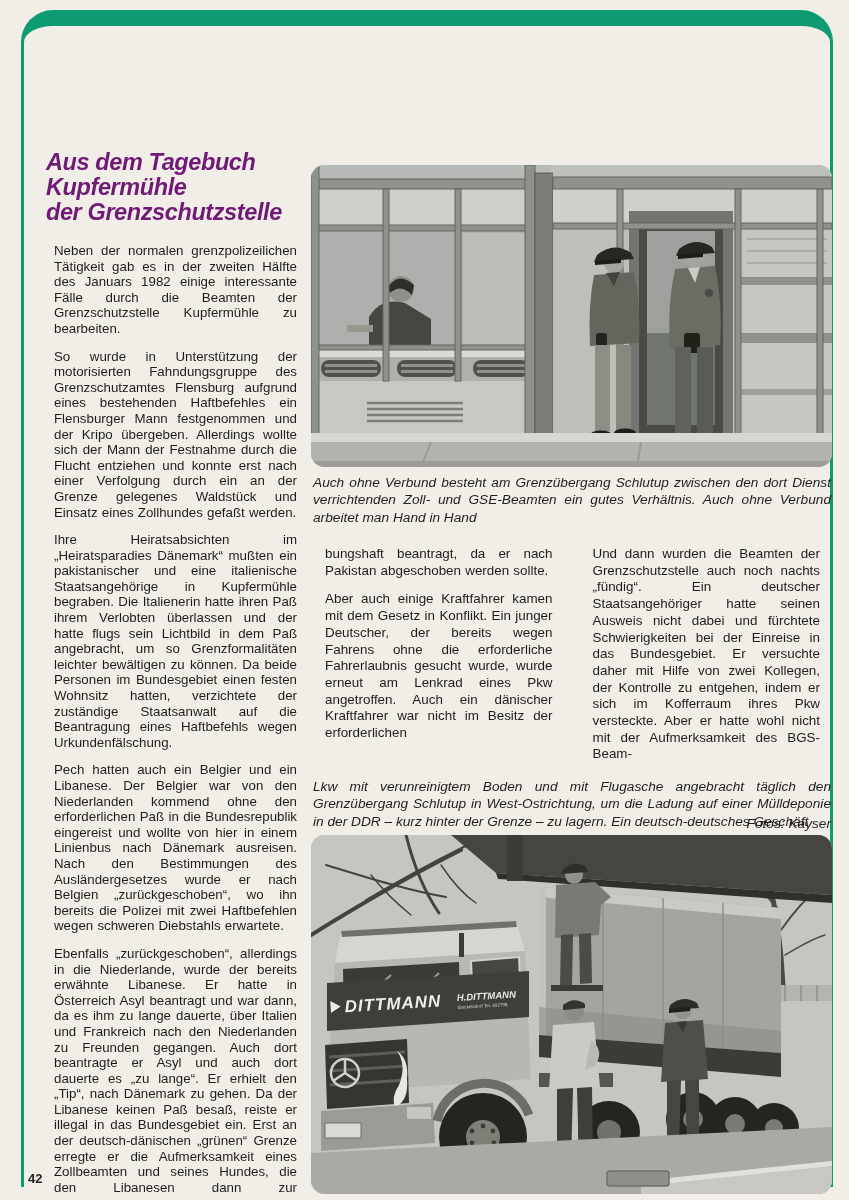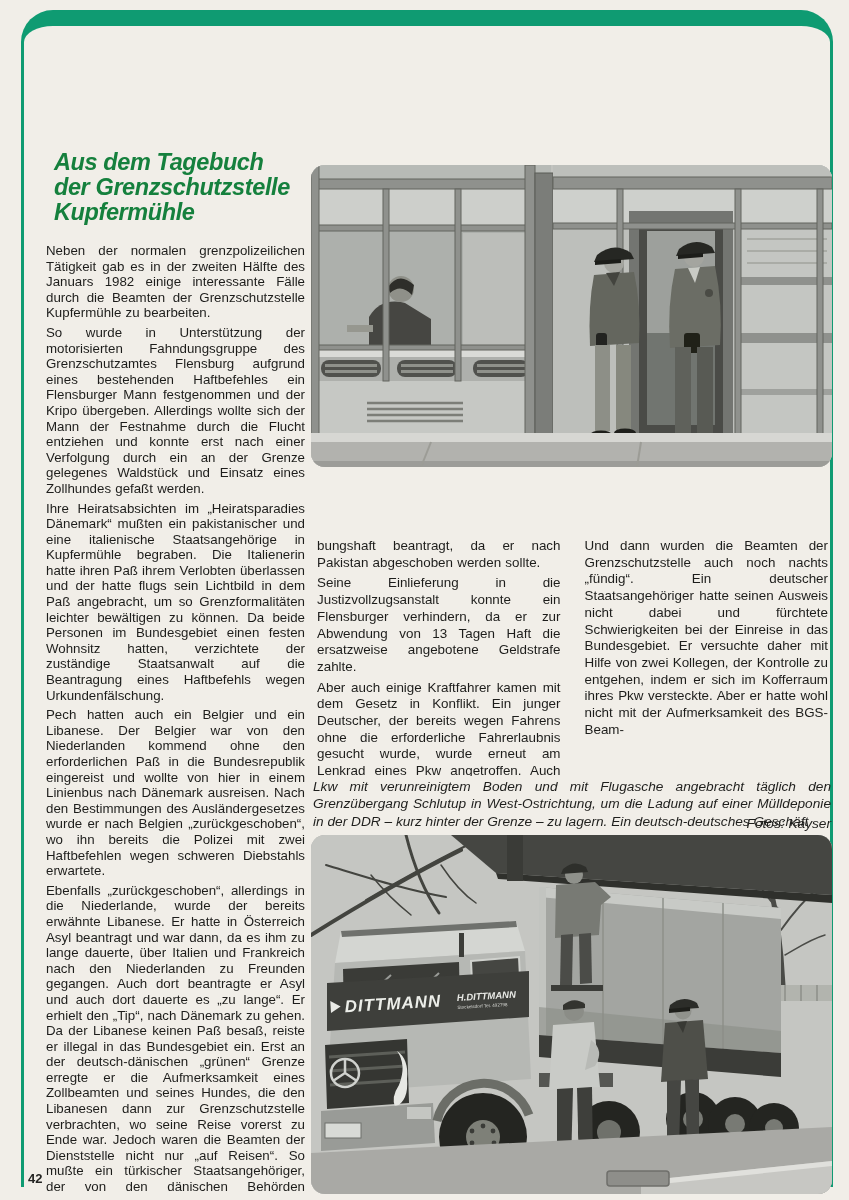--- a/index.html
+++ b/index.html
@@ -11,25 +11,25 @@
   }
   .frame{
     position:absolute; left:21px; right:16px; top:10px; bottom:13px;
     border:solid #0f9b72; border-width:16px 3px 0 3px;
     border-radius:32px 32px 0 0;
     pointer-events:none;
   }
   .col1{ position:absolute; left:42px; top:150px; width:267px; height:1046px; overflow:hidden;}
   .title{
     font-size:23.5px; line-height:25px; font-weight:700; font-style:italic;
-    letter-spacing:-0.4px; color:#15803d; margin:0 0 18px 12px;
+    letter-spacing:-0.4px; color:#701a75; margin:0 0 18px 4px;
   }
   .title div{white-space:nowrap;}
   .body p{
-    margin:4px; font-size:13.3px; line-height:15.6px; text-align:justify;
+    margin:12px; font-size:13.3px; line-height:15.6px; text-align:justify;
     hyphens:auto; -webkit-hyphens:auto; word-spacing:0.5px;
   }
   .cols{ position:absolute; left:313px; top:534px; width:519px; display:flex; gap:16px;justify-content:flex-end;}
   .cols .c{ width:252px; height:242px; overflow:hidden;}
   .cols .body p{ font-size:13.4px; line-height:16.7px;}
   .photo{
     position:absolute; border-radius:14px; overflow:hidden;
     background:#c4c5c1; box-shadow:0 0 0 1px rgba(120,120,115,0.25) inset;
   }
   .photo1{ left:311px; top:165px; width:521px; height:302px;}
@@ -50,22 +50,22 @@
 </style>
 </head>
 <body>
 
 <div class="page">
   <div class="frame"></div>
 
   <div class="col1">
     <h1 class="title">
       <div>Aus dem Tagebuch</div>
+      <div>Kupfermühle</div>
       <div>der Grenzschutzstelle</div>
-      <div>Kupfermühle</div>
     </h1>
     <div class="body">
       <p>Neben der normalen grenzpolizeilichen Tätigkeit gab es in der zweiten Hälfte des Januars 1982 einige interessante Fälle durch die Beamten der Grenzschutzstelle Kupfermühle zu bearbeiten.</p>
       <p>So wurde in Unterstützung der motorisierten Fahndungsgruppe des Grenzschutzamtes Flensburg aufgrund eines bestehenden Haftbefehles ein Flensburger Mann festgenommen und der Kripo übergeben. Allerdings wollte sich der Mann der Festnahme durch die Flucht entziehen und konnte erst nach einer Verfolgung durch ein an der Grenze gelegenes Waldstück und Einsatz eines Zollhundes gefaßt werden.</p>
       <p>Ihre Heiratsabsichten im „Heiratsparadies Dänemark“ mußten ein pakistanischer und eine italienische Staatsangehörige in Kupfermühle begraben. Die Italienerin hatte ihren Paß ihrem Verlobten überlassen und der hatte flugs sein Lichtbild in dem Paß angebracht, um so Grenzformalitäten leichter bewältigen zu können. Da beide Personen im Bundesgebiet einen festen Wohnsitz hatten, verzichtete der zuständige Staatsanwalt auf die Beantragung eines Haftbefehls wegen Urkundenfälschung.</p>
       <p>Pech hatten auch ein Belgier und ein Libanese. Der Belgier war von den Niederlanden kommend ohne den erforderlichen Paß in die Bundesrepublik eingereist und wollte von hier in einem Linienbus nach Dänemark ausreisen. Nach den Bestimmungen des Ausländergesetzes wurde er nach Belgien „zurückgeschoben“, wo ihn bereits die Polizei mit zwei Haftbefehlen wegen schweren Diebstahls erwartete.</p>
       <p>Ebenfalls „zurückgeschoben“, allerdings in die Niederlande, wurde der bereits erwähnte Libanese. Er hatte in Österreich Asyl beantragt und war dann, da es ihm zu lange dauerte, über Italien und Frankreich nach den Niederlanden zu Freunden gegangen. Auch dort beantragte er Asyl und auch dort dauerte es „zu lange“. Er erhielt den „Tip“, nach Dänemark zu gehen. Da der Libanese keinen Paß besaß, reiste er illegal in das Bundesgebiet ein. Erst an der deutsch-dänischen „grünen“ Grenze erregte er die Aufmerksamkeit eines Zollbeamten und seines Hundes, die den Libanesen dann zur Grenzschutzstelle verbrachten, wo seine Reise vorerst zu Ende war. Jedoch waren die Beamten der Dienststelle nicht nur „auf Reisen“. So mußte ein türkischer Staatsangehöriger, der von den dänischen Behörden ausgeliefert wurde, dem Haftrichter vorgeführt werden, da ein Haftbefehl vorlag. Gegen einen pakistanischen Staatsbürger wurde im Auftrage des zuständigen Ausländeramtes Abschie-</p>
     </div>
   </div>
 
@@ -175,25 +175,25 @@
       </g>
 
       <rect y="268" width="521" height="9" fill="#d7d7d3"></rect>
       <rect y="277" width="521" height="25" fill="#b2b2ae"></rect>
       <rect y="296" width="521" height="6" fill="#9c9c98"></rect>
       <line x1="120" y1="277" x2="110" y2="302" stroke="#9c9c96" stroke-width="2"></line>
       <line x1="330" y1="277" x2="326" y2="302" stroke="#9c9c96" stroke-width="2"></line>
     </svg>
   </figure>
 
+  <div class="caption cap1">Auch ohne Verbund besteht am Grenzübergang Schlutup zwischen den dort Dienst verrichtenden Zoll- und GSE-Beamten ein gutes Verhältnis. Auch ohne Verbund arbeitet man Hand in Hand</div>
 
   <div class="cols">
     <div class="c body">
       <p>bungshaft beantragt, da er nach Pakistan abgeschoben werden sollte.</p>
-      <p>Seine Einlieferung in die Justizvollzugsanstalt konnte ein Flensburger verhindern, da er zur Abwendung von 13 Tagen Haft die ersatzweise angebotene Geldstrafe zahlte.</p>
       <p>Aber auch einige Kraftfahrer kamen mit dem Gesetz in Konflikt. Ein junger Deutscher, der bereits wegen Fahrens ohne die erforderliche Fahrerlaubnis gesucht wurde, wurde erneut am Lenkrad eines Pkw angetroffen. Auch ein dänischer Kraftfahrer war nicht im Besitz der erforderlichen</p>
     </div>
     <div class="c body">
       <p>Und dann wurden die Beamten der Grenzschutzstelle auch noch nachts „fündig“. Ein deutscher Staatsangehöriger hatte seinen Ausweis nicht dabei und fürchtete Schwierigkeiten bei der Einreise in das Bundesgebiet. Er versuchte daher mit Hilfe von zwei Kollegen, der Kontrolle zu entgehen, indem er sich im Kofferraum ihres Pkw versteckte. Aber er hatte wohl nicht mit der Aufmerksamkeit des BGS-Beam-</p>
     </div>
   </div>
 
   <div class="caption cap2" style="height:54px;">
     <span>Lkw mit verunreinigtem Boden und mit Flugasche angebracht täglich den Grenzübergang Schlutup in West-Ostrichtung, um die Ladung auf einer Mülldeponie in der DDR – kurz hinter der Grenze – zu lagern. Ein deutsch-deutsches Geschäft</span>
     <span class="credit">Fotos: Kayser</span>

